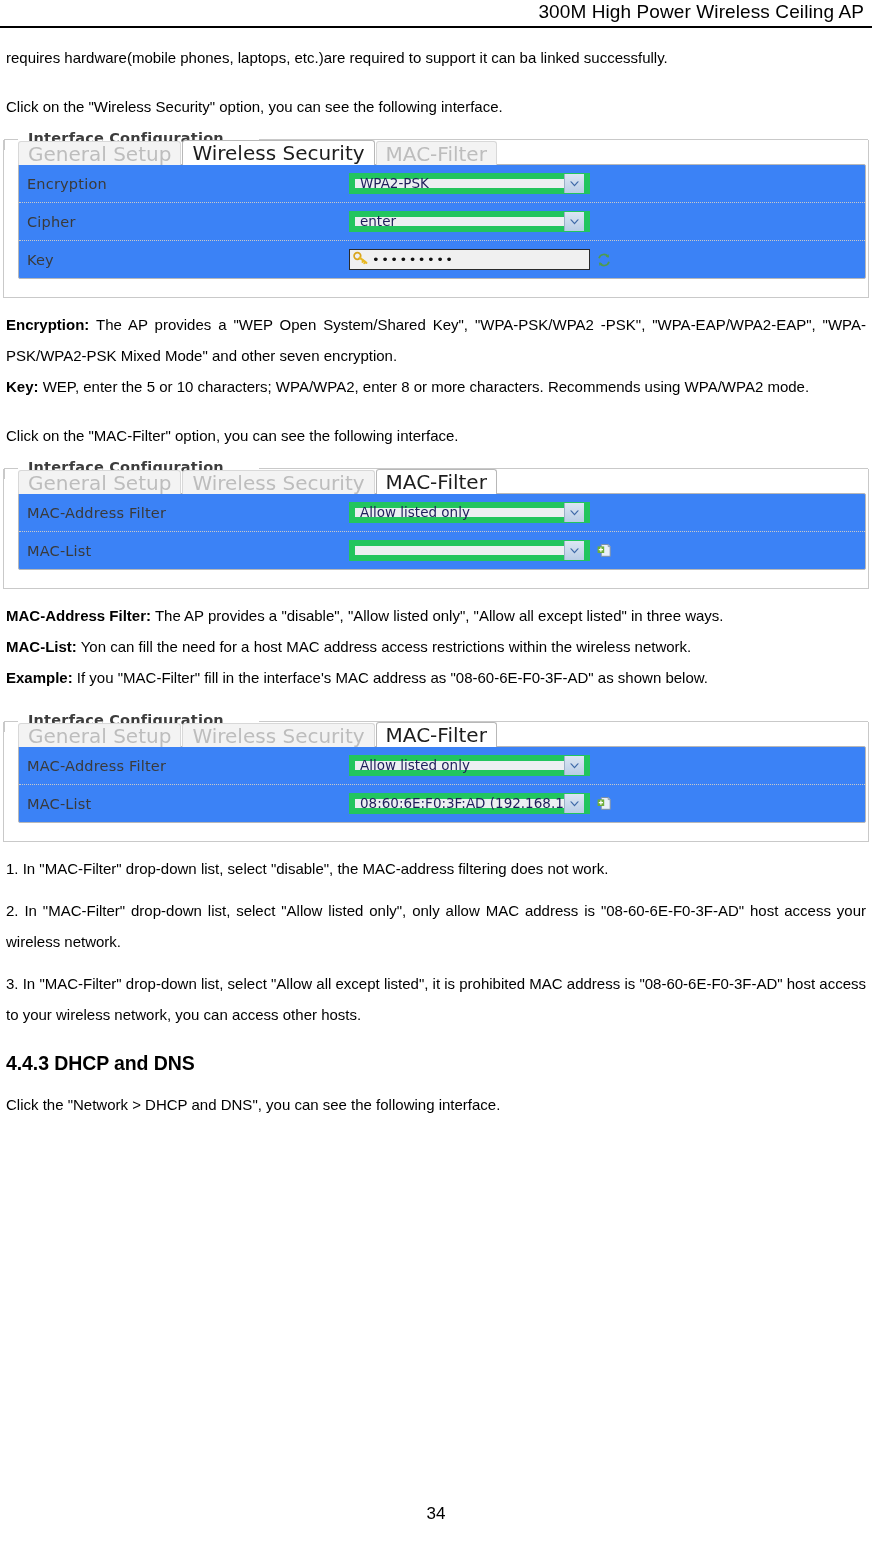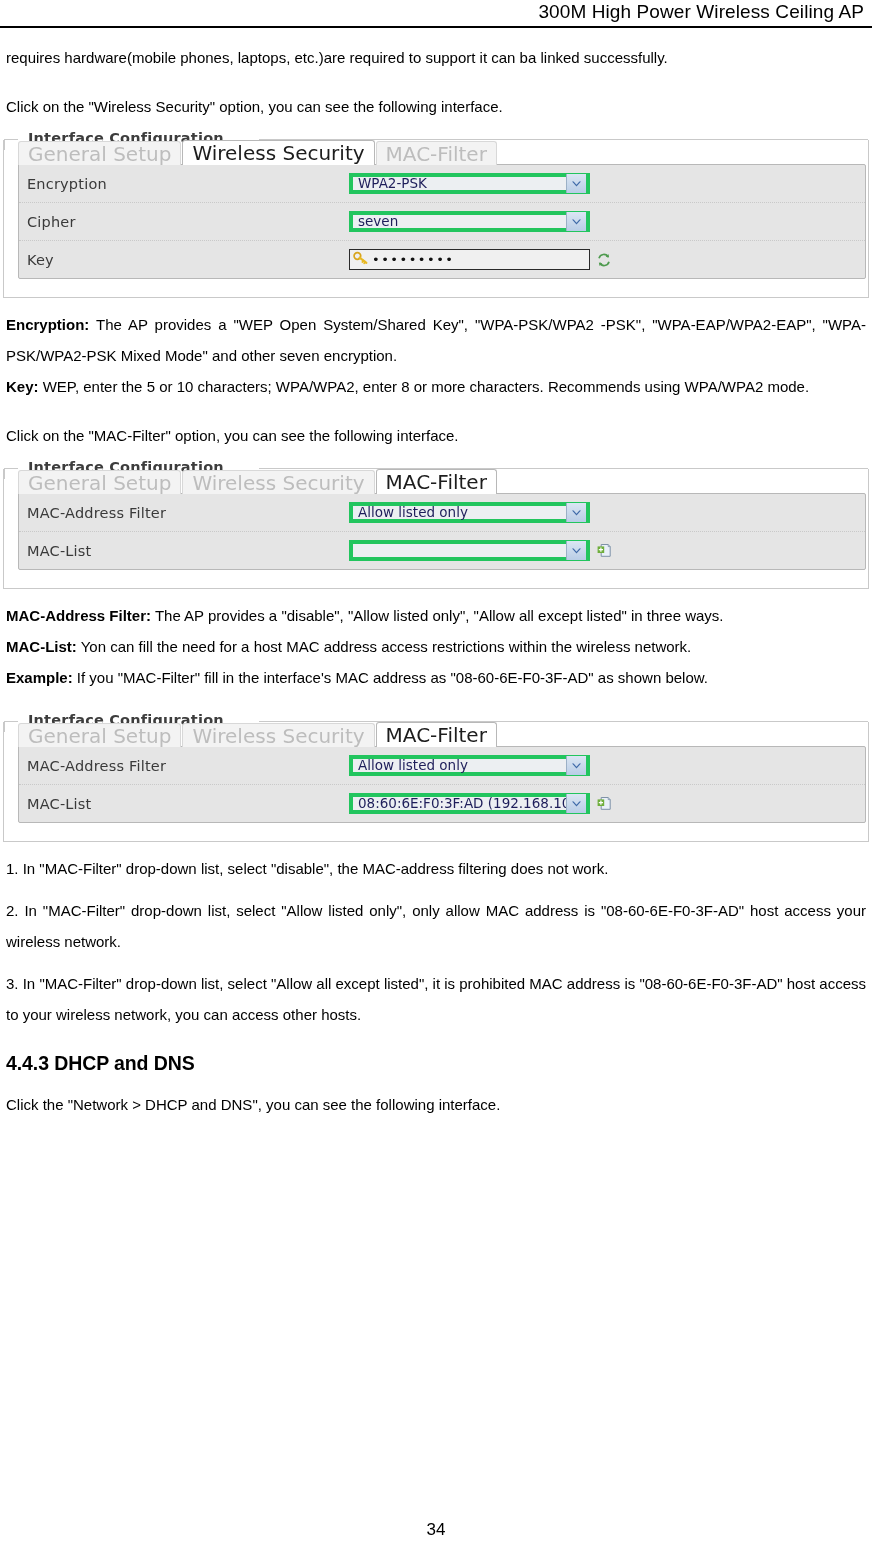--- a/index.html
+++ b/index.html
@@ -155,21 +155,21 @@
     color: #1d1d1d;
     border-color: #b8b8b8;
     height: 25px;
     line-height: 24px;
   }
 
   .tab-body {
     border: 1px solid #b8b8b8;
     border-radius: 0 2px 2px 2px;
     margin: -1px 2px 0 14px;
-    background: #e5e5e5;
+    background: #3b82f6;
     position: relative;
     z-index: 1;
   }
 
   .row {
     display: flex;
     align-items: center;
     min-height: 31px;
     padding: 3px 0 3px 0;
     border-bottom: 1px dotted #c9c9c9;
@@ -189,21 +189,21 @@
     display: flex;
     align-items: center;
   }
 
   
   .sel {
     position: relative;
     width: 241px;
     height: 21px;
     box-sizing: border-box;
-    border: 4px solid #22c55e;
+    border: 6px solid #22c55e;
     background: #eceff2;
     display: flex;
     align-items: center;
   }
   .sel .sel-text {
     flex: 1;
     font-size: 13.5px;
     color: #1e1e5a;
     padding-left: 5px;
     line-height: 19px;
@@ -245,21 +245,21 @@
     margin-left: 7px;
     display: inline-flex;
     align-items: center;
   }
 
   .shot-foot { height: 6px; }
 
   
   .page-number {
     position: absolute;
-    bottom: 12px;
+    bottom: 28px;
     left: 0;
     width: 872px;
     text-align: center;
     font-size: 17px;
   }
 </style>
 </head>
 <body>
 
 <div class="page-header">
@@ -298,21 +298,21 @@
                   </svg>
               </span>
             </div>
           </div>
         </div>
 
         <div class="row">
           <div class="row-label">Cipher</div>
           <div class="row-field">
             <div class="sel">
-              <span class="sel-text">seven</span>
+              <span class="sel-text">enter</span>
               <span class="sel-arrow">
                 <svg width="11" height="8" viewBox="0 0 11 8">
                     <path d="M1 1.5 L5.5 6.5 L10 1.5 L8.4 1.5 L5.5 4.7 L2.6 1.5 Z" fill="#3f6aa8"></path>
                   </svg>
               </span>
             </div>
           </div>
         </div>
 
         <div class="row">

